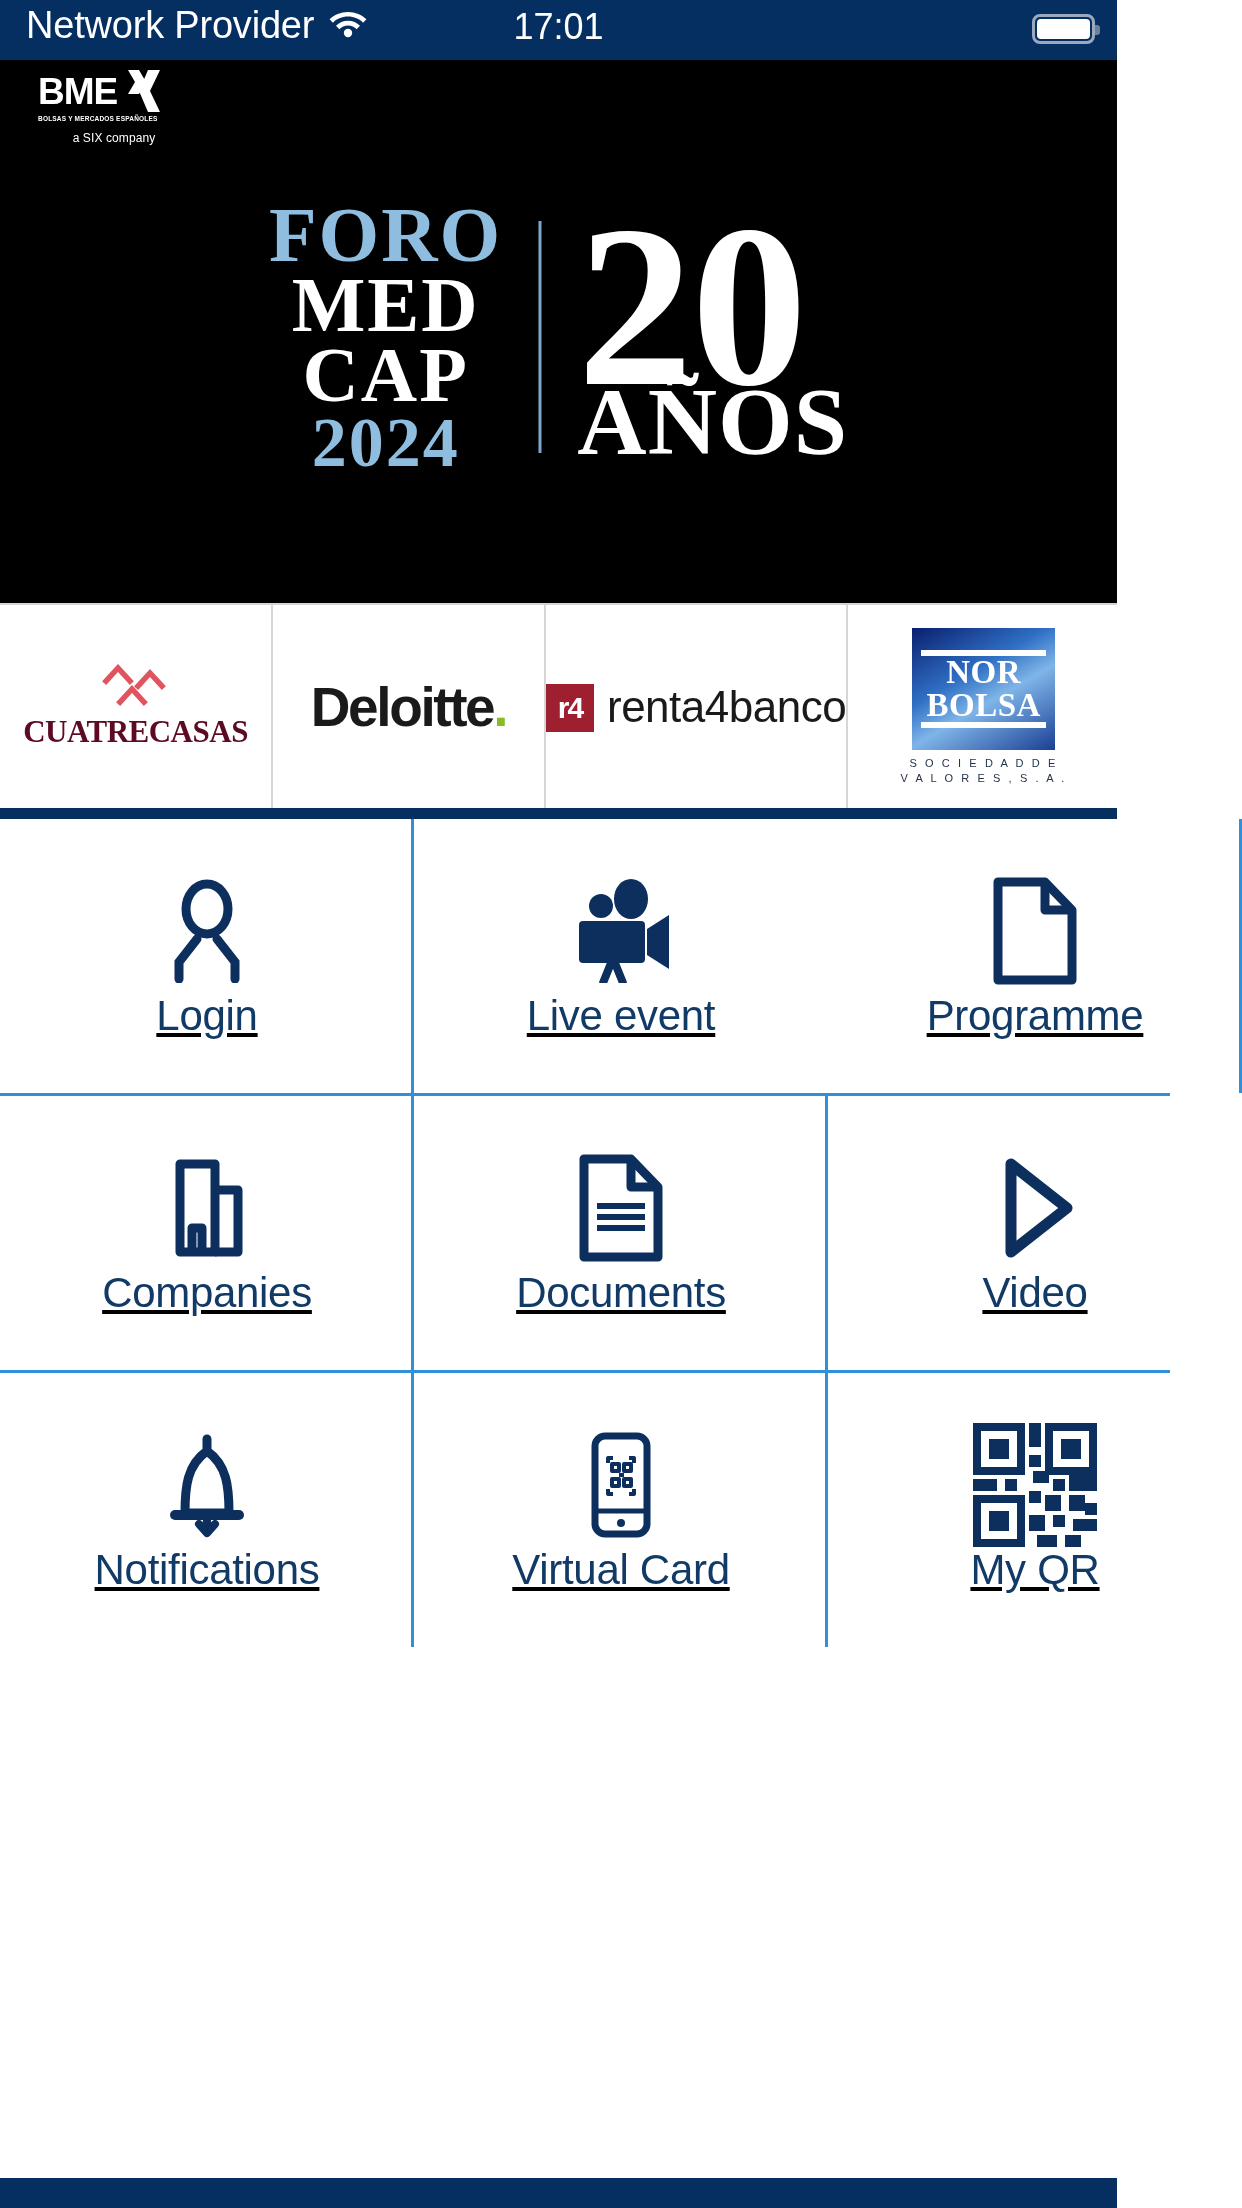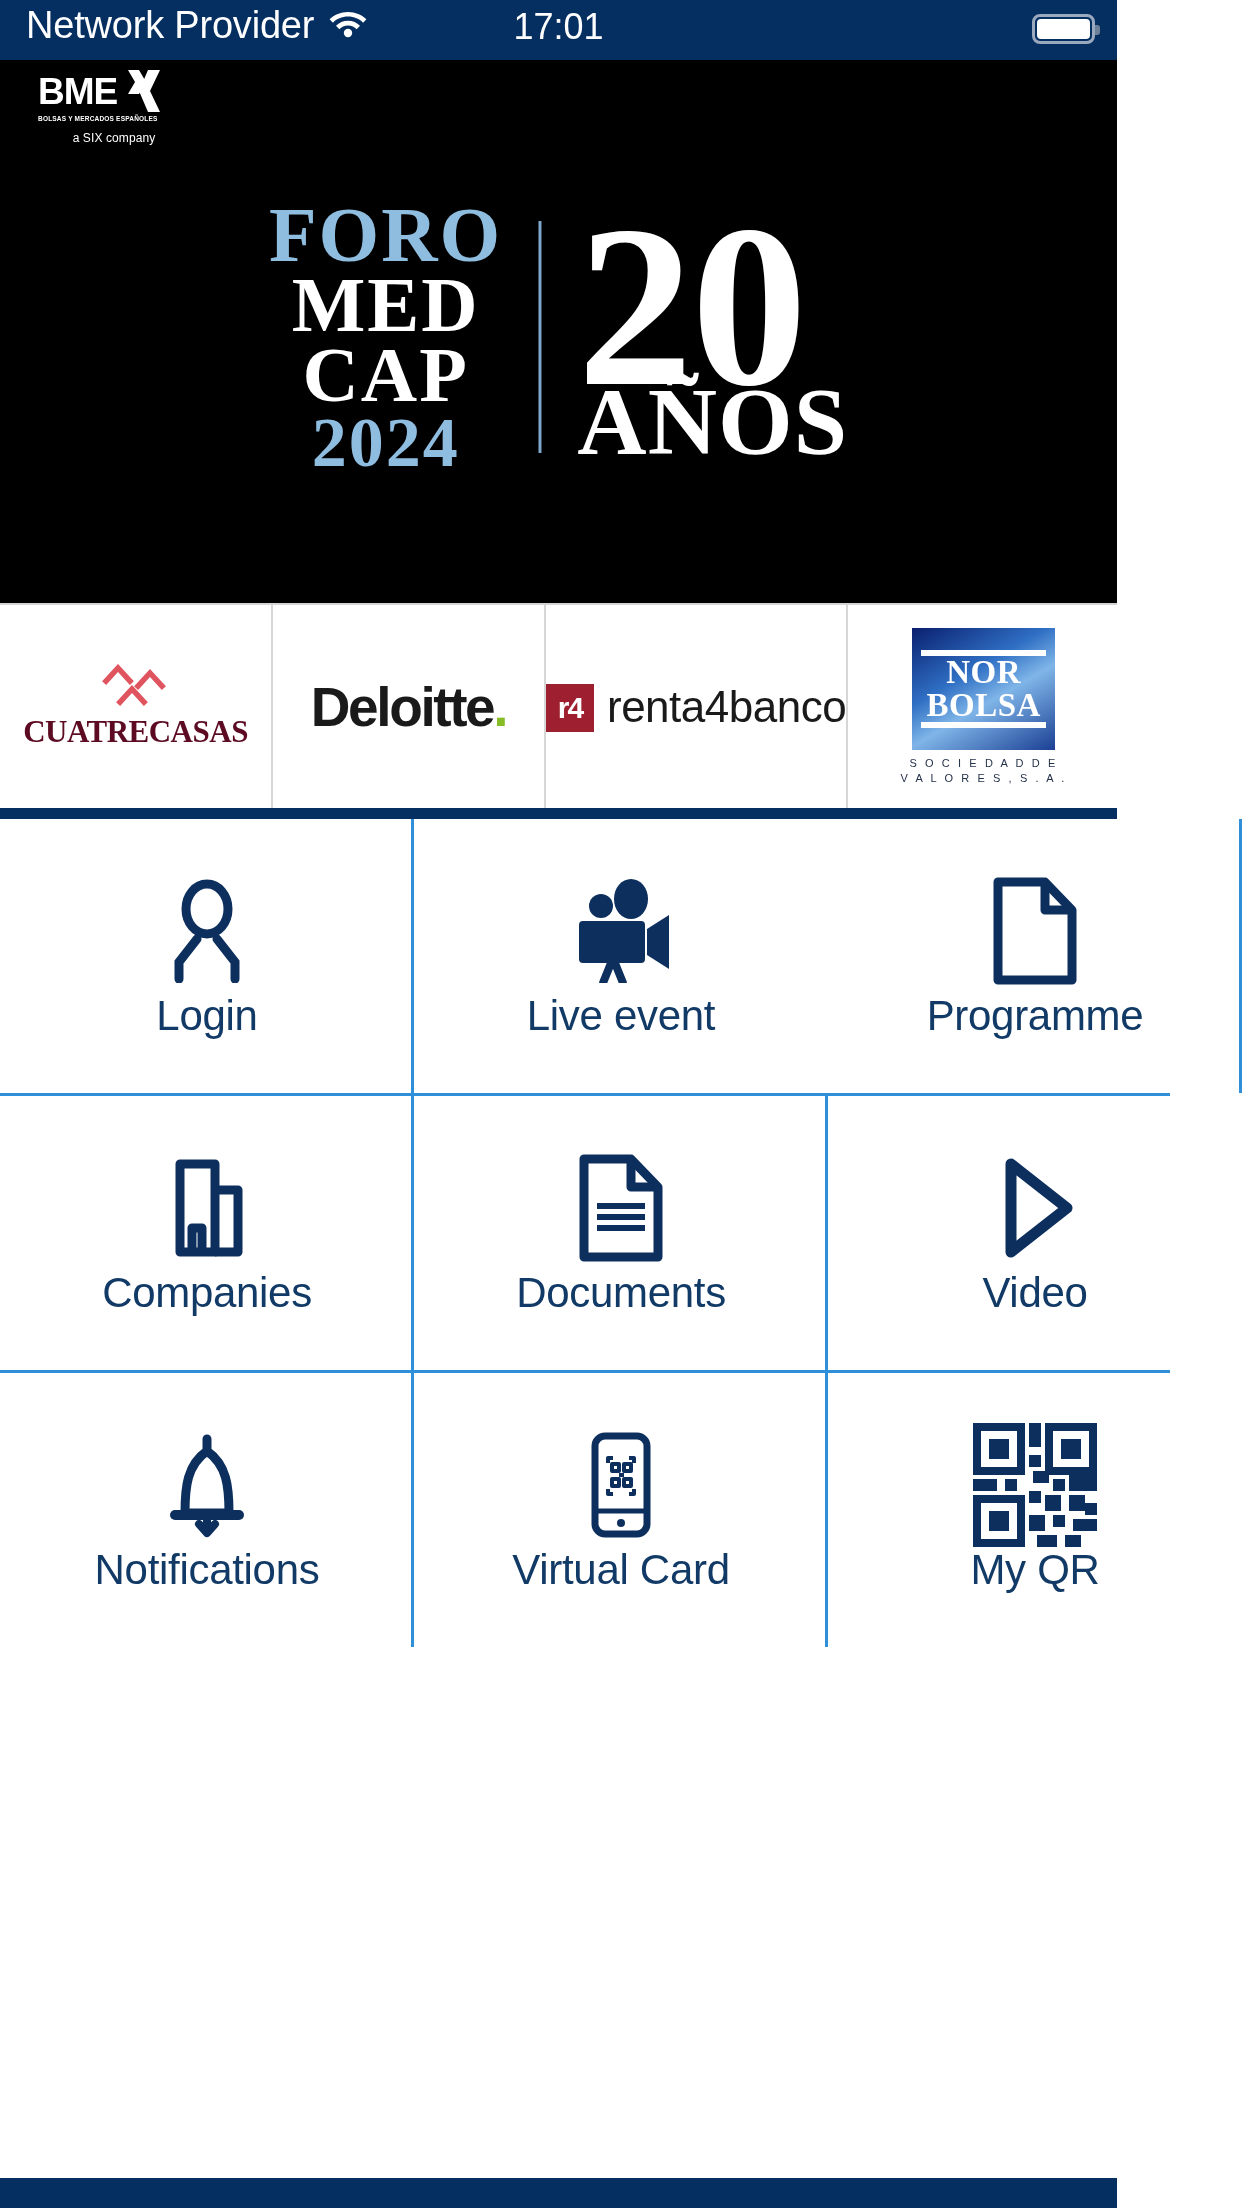--- a/index.html
+++ b/index.html
@@ -234,20 +234,21 @@
     letter-spacing: -0.5px;
   }
 
   .strip-divider { height: 11px; background: #052f61; flex: 0 0 auto; }
 
   
   .menu {
     flex: 1 1 auto;
     background: #ffffff;
     padding-top: 0;
+    text-decoration: underline;
   }
   .menu-grid {
     display: grid;
     grid-template-columns: repeat(3, 1fr);
     width: 1242px;
   }
   .tile {
     position: relative;
     height: 274px;
     display: flex;

